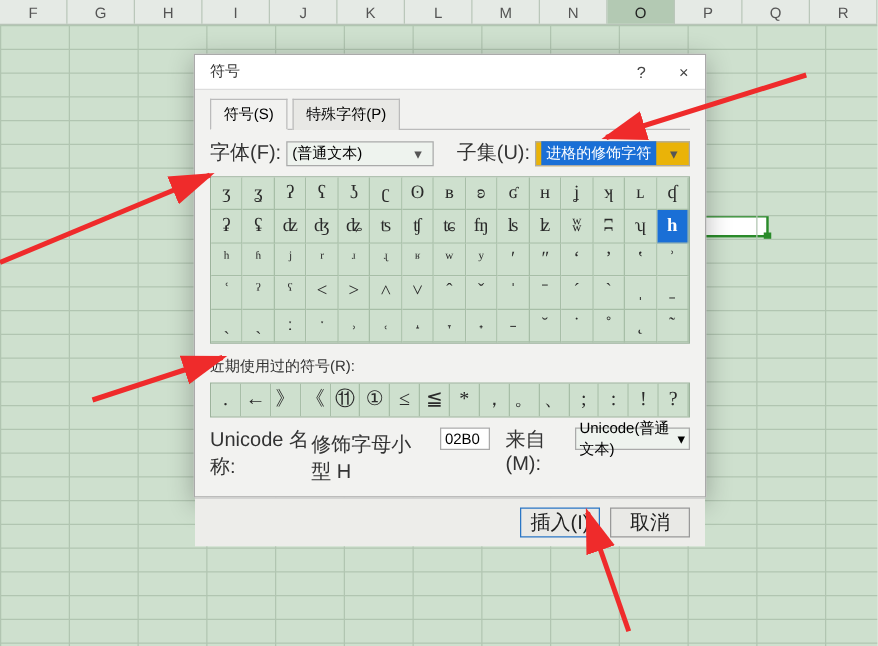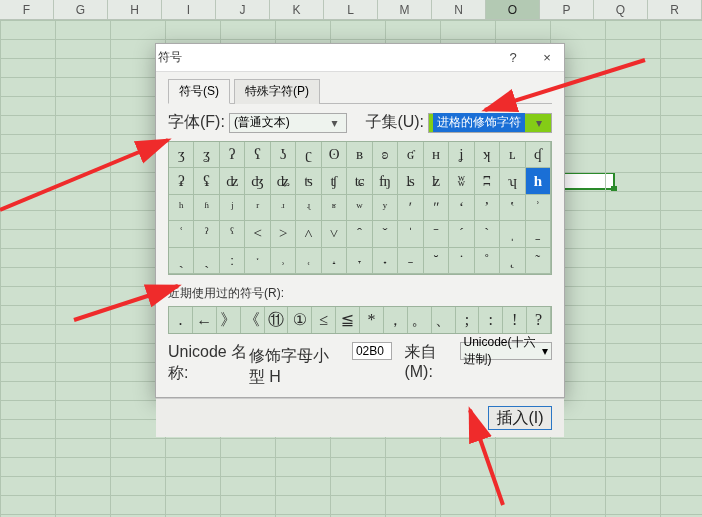--- a/index.html
+++ b/index.html
@@ -60,21 +60,21 @@
     border: 1px solid #aaa;
     box-shadow: 0 5px 20px rgba(0,0,0,0.3);
     display: flex;
     flex-direction: column;
   }
   .titlebar {
     height: 28px;
     display: flex; align-items: center;
     background: #fff;
     border-bottom: 1px solid #ddd;
-    padding-left: 2px;
+    padding-left: 12px;
   }
   .titlebar .title { flex: 1; font-size: 12px; color: #333; }
   .titlebtn {
     width: 34px; height: 28px;
     display: flex; align-items: center; justify-content: center;
     color: #444; font-size: 13px;
   }
   .dlgbody {
     flex: 1;
     padding: 6px 12px 10px 12px;
@@ -102,21 +102,21 @@
     border: 1px solid #aaa;
     height: 20px;
     background: #eef3ee;
     font-size: 12px;
     padding: 0 4px;
   }
   .combo .arrow {
     width: 16px; text-align: center; color:#555;
     margin-left: auto;
   }
-  .combo.subset { background: #84cc16; }
+  .combo.subset { background: #eab308; }
   .combo.subset .val {
     background: #1a6fd6; color: #fff; padding: 1px 4px;
   }
   .grid {
     margin-top: 8px;
     border: 1px solid #9cb39c;
     width: 100%;
     height: 134px;
   }
   .grow {
@@ -385,27 +385,28 @@
 
     <div class="inforow">
       <div class="leftinfo">
         <span class="lbl">Unicode 名称:</span>
         <span class="lbl" style="margin-top:4px">修饰字母小型 H</span>
       </div>
       <div style="flex:1"></div>
       <span class="codeinput">02B0</span>
       <span class="lbl" style="margin-left:6px">来自(M):</span>
       <div class="fromcombo">
-        <span>Unicode(十六进制)</span>
+        <span>Unicode(普通文本)</span>
         <span class="arrow" style="margin-left:auto">▾</span>
       </div>
     </div>
   </div>
   <div class="btnbar">
     <div class="button primary">插入(I)</div>
+    <div class="button">取消</div>
   </div>
 </div>
 
 <svg class="arrow-svg" style="left:0;top:0;width:702px;height:517px">
   <defs>
     <marker id="ah" markerWidth="10" markerHeight="10" refX="8" refY="3" orient="auto">
       <path d="M0,0 L0,6 L9,3 z" fill="#ef2b2b"></path>
     </marker>
   </defs>
   <line x1="0" y1="210" x2="168" y2="140" stroke="#ef2b2b" stroke-width="4" marker-end="url(#ah)"></line>

